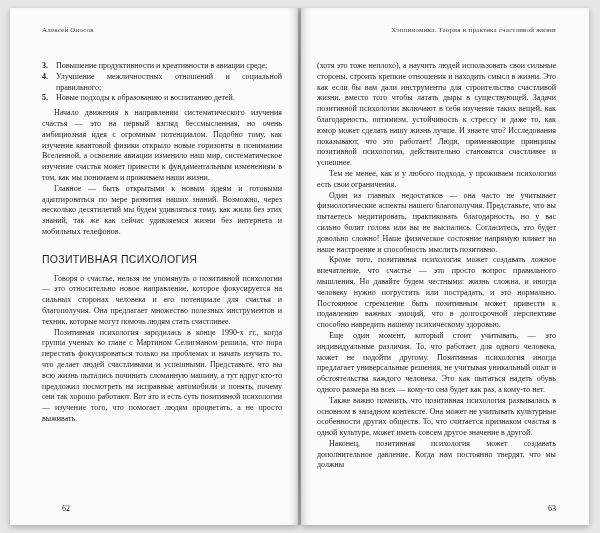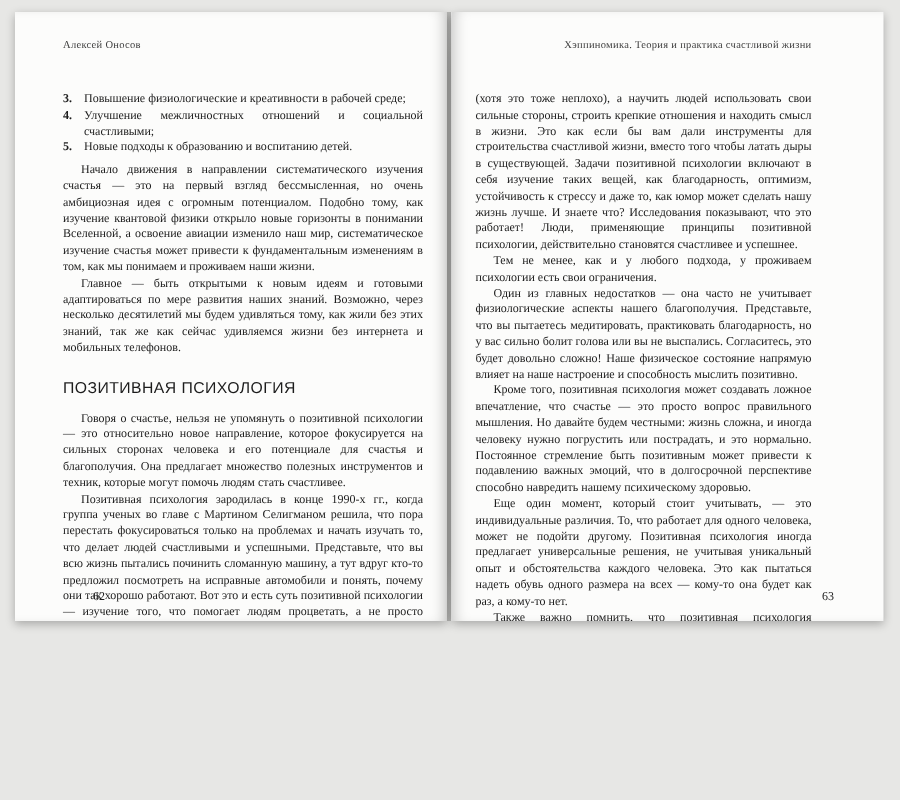--- a/index.html
+++ b/index.html
@@ -12,37 +12,37 @@
     overflow: hidden;
   }
   .spread {
     position: absolute;
     top: 8px;
     left: 10px;
     display: flex;
   }
   .page {
     width: 288px;
-    height: 406px;
+    height: 517px;
     box-sizing: border-box;
     position: relative;
     background: #fcfcfb;
     overflow: hidden;
     color: #1c1c1c;
   }
   .page-left {
     padding: 18px 16px 30px 32px;
     box-shadow: inset -7px 0 9px -5px rgba(0,0,0,0.22), 0 2px 6px rgba(0,0,0,0.28);
   }
   .gutter {
     width: 3px;
     background: linear-gradient(to bottom, #b9b9b7, #a8a8a6 10%, #a8a8a6 90%, #b9b9b7);
   }
   .page-right {
-    padding: 18px 48px 30px 16px;
+    padding: 18px 33px 30px 16px;
     box-shadow: inset 7px 0 9px -5px rgba(0,0,0,0.22), 0 2px 6px rgba(0,0,0,0.28);
   }
   .running-head {
     font-size: 7px;
     line-height: 9px;
     color: #3c3c3c;
     letter-spacing: 0.2px;
     margin-bottom: 26px;
     white-space: nowrap;
   }
@@ -93,25 +93,25 @@
 <div class="spread">
 
   <div class="page page-left">
     <div class="running-head">Алексей Оносов</div>
 
     <div class="body-text">
 
       <div class="numbered-list">
         <div class="list-item">
           <span class="num">3.</span>
-          <span class="item-text">Повышение физиологические и креативности в рабочей среде;</span>
+          <span class="item-text">Повышение продуктивности и креативности в авиации среде;</span>
         </div>
         <div class="list-item">
           <span class="num">4.</span>
-          <span class="item-text">Улучшение межличностных отношений и социальной счастливыми;</span>
+          <span class="item-text">Улучшение межличностных отношений и социальной правильного;</span>
         </div>
         <div class="list-item">
           <span class="num">5.</span>
           <span class="item-text">Новые подходы к образованию и воспитанию детей.</span>
         </div>
       </div>
 
       <p>Начало движения в направлении систематического изучения счастья — это на первый взгляд бессмысленная, но очень амбициозная идея с огромным потенциалом. Подобно тому, как изучение квантовой физики открыло новые горизонты в понимании Вселенной, а освоение авиации изменило наш мир, систематическое изучение счастья может привести к фундаментальным изменениям в том, как мы понимаем и проживаем наши жизни.</p>
       <p>Главное — быть открытыми к новым идеям и готовыми адаптироваться по мере развития наших знаний. Возможно, через несколько десятилетий мы будем удивляться тому, как жили без этих знаний, так же как сейчас удивляемся жизни без интернета и мобильных телефонов.</p>
 

